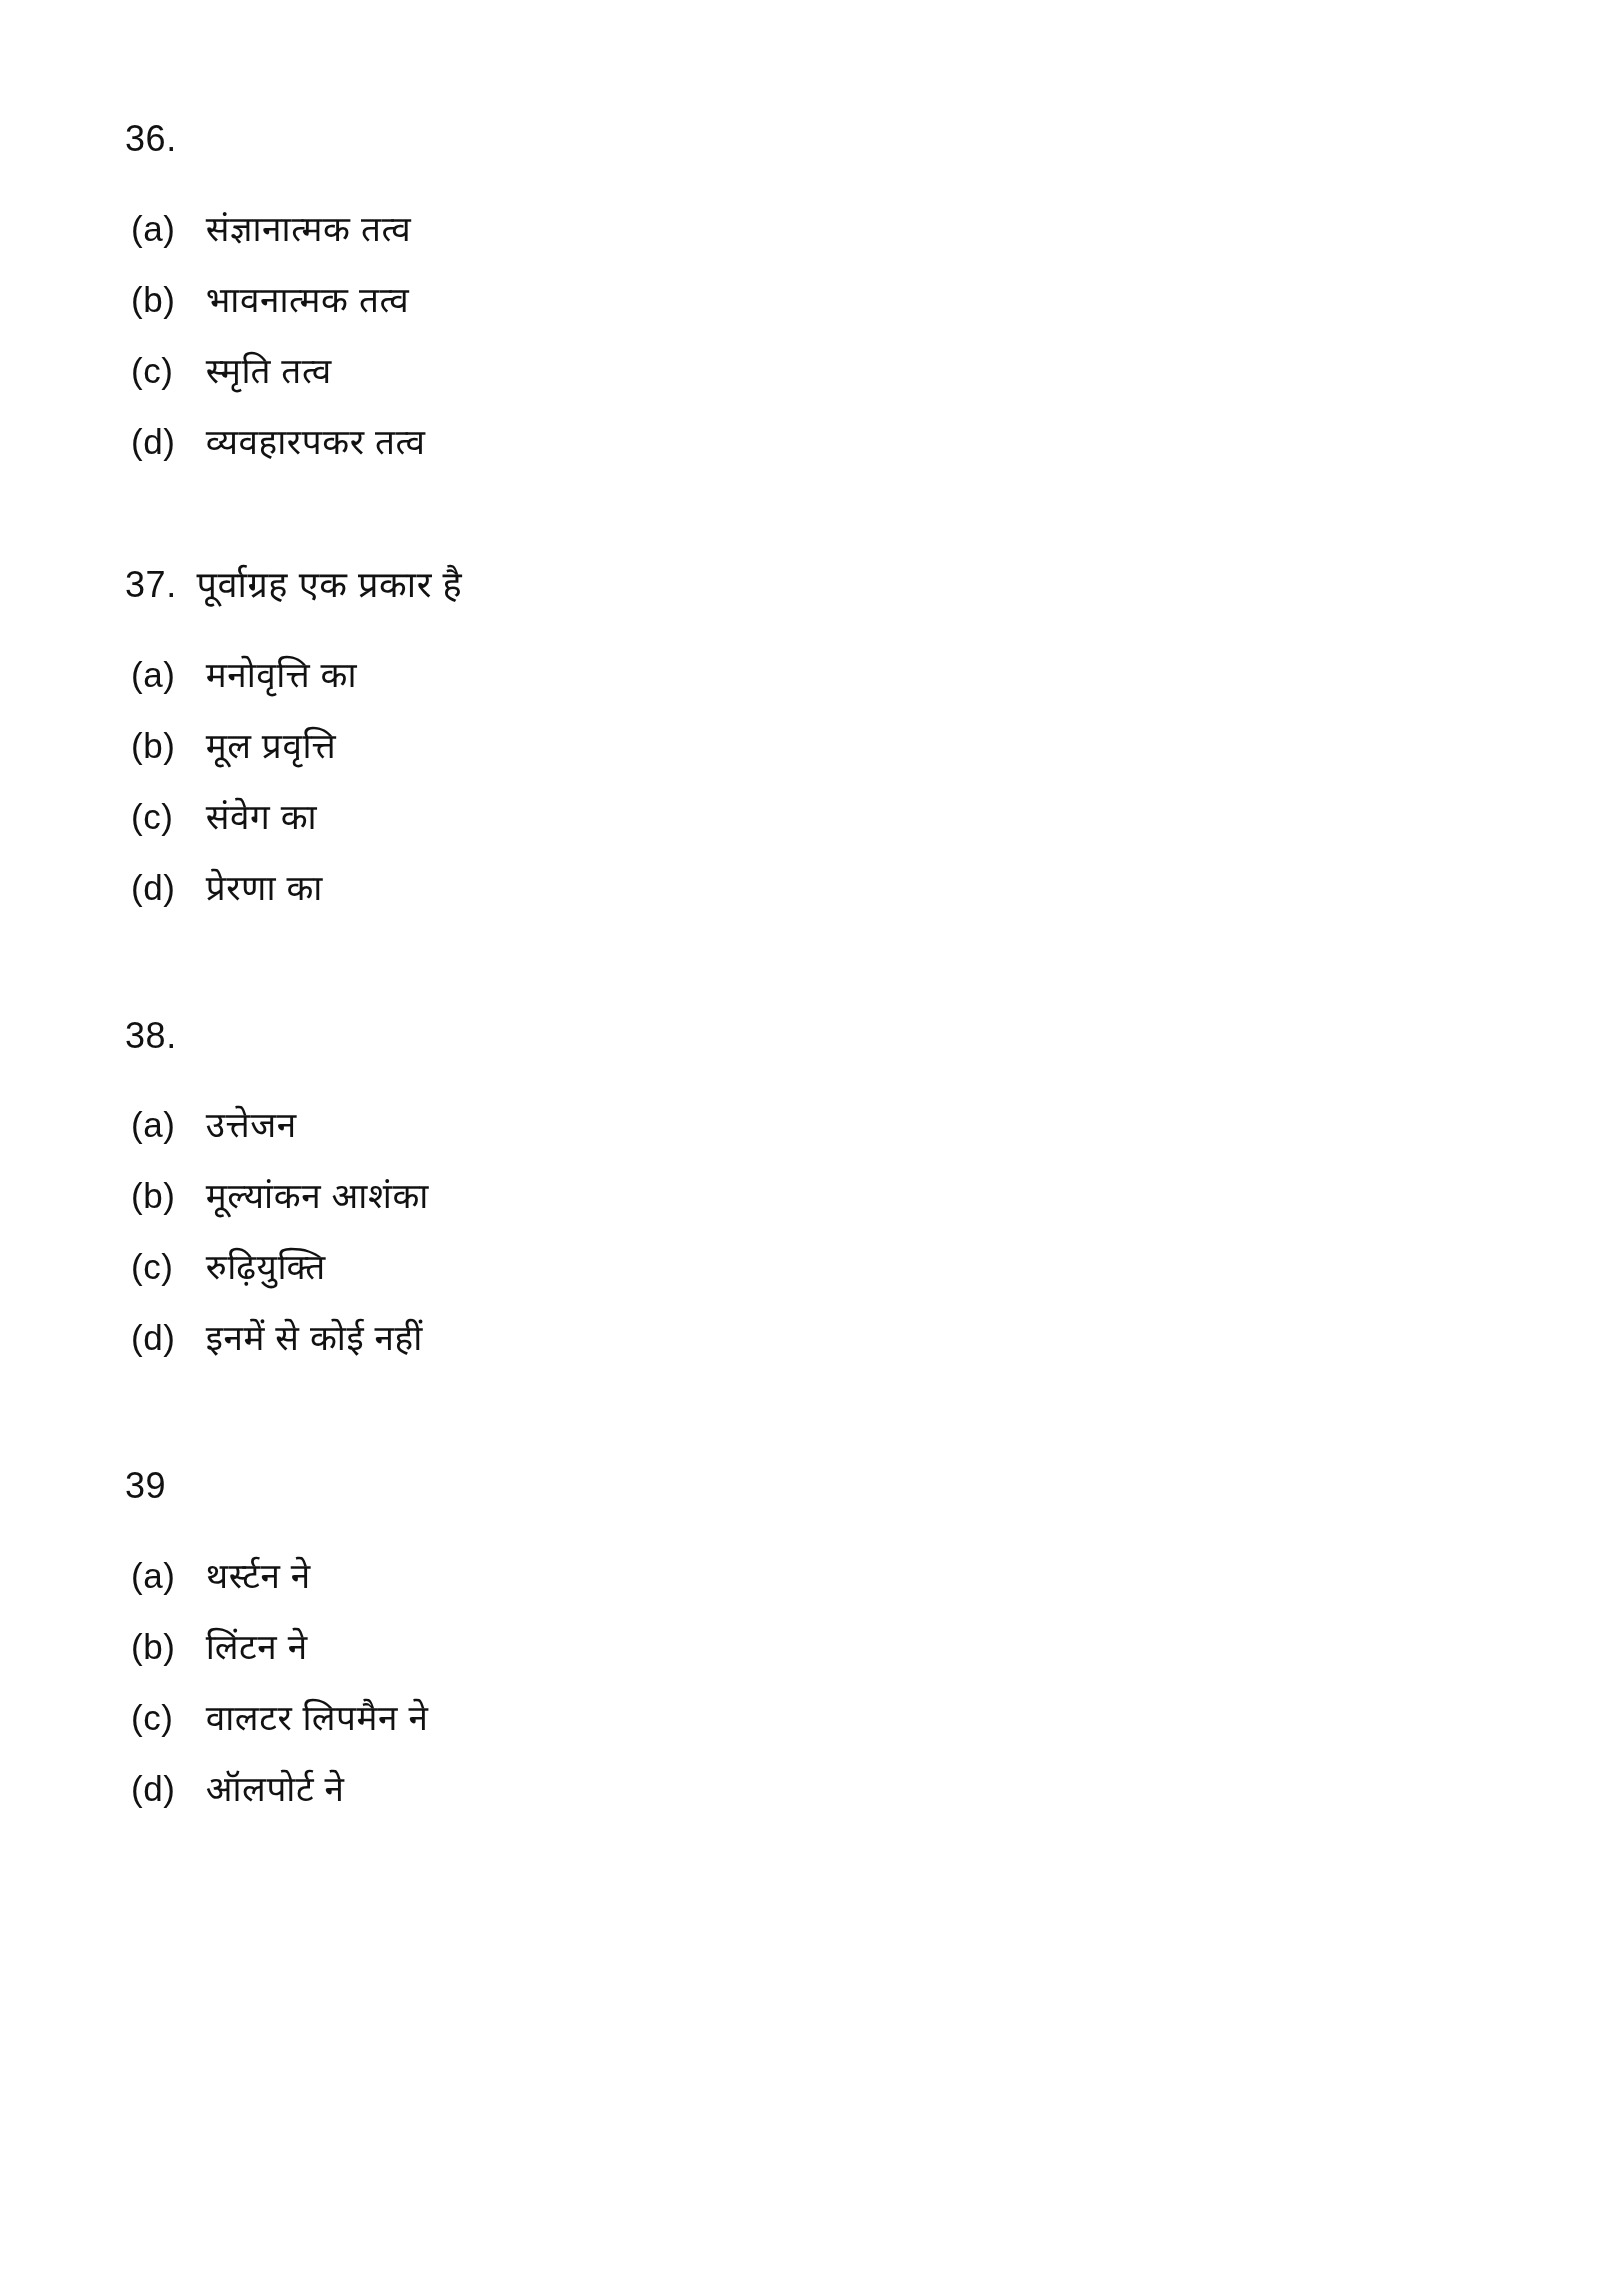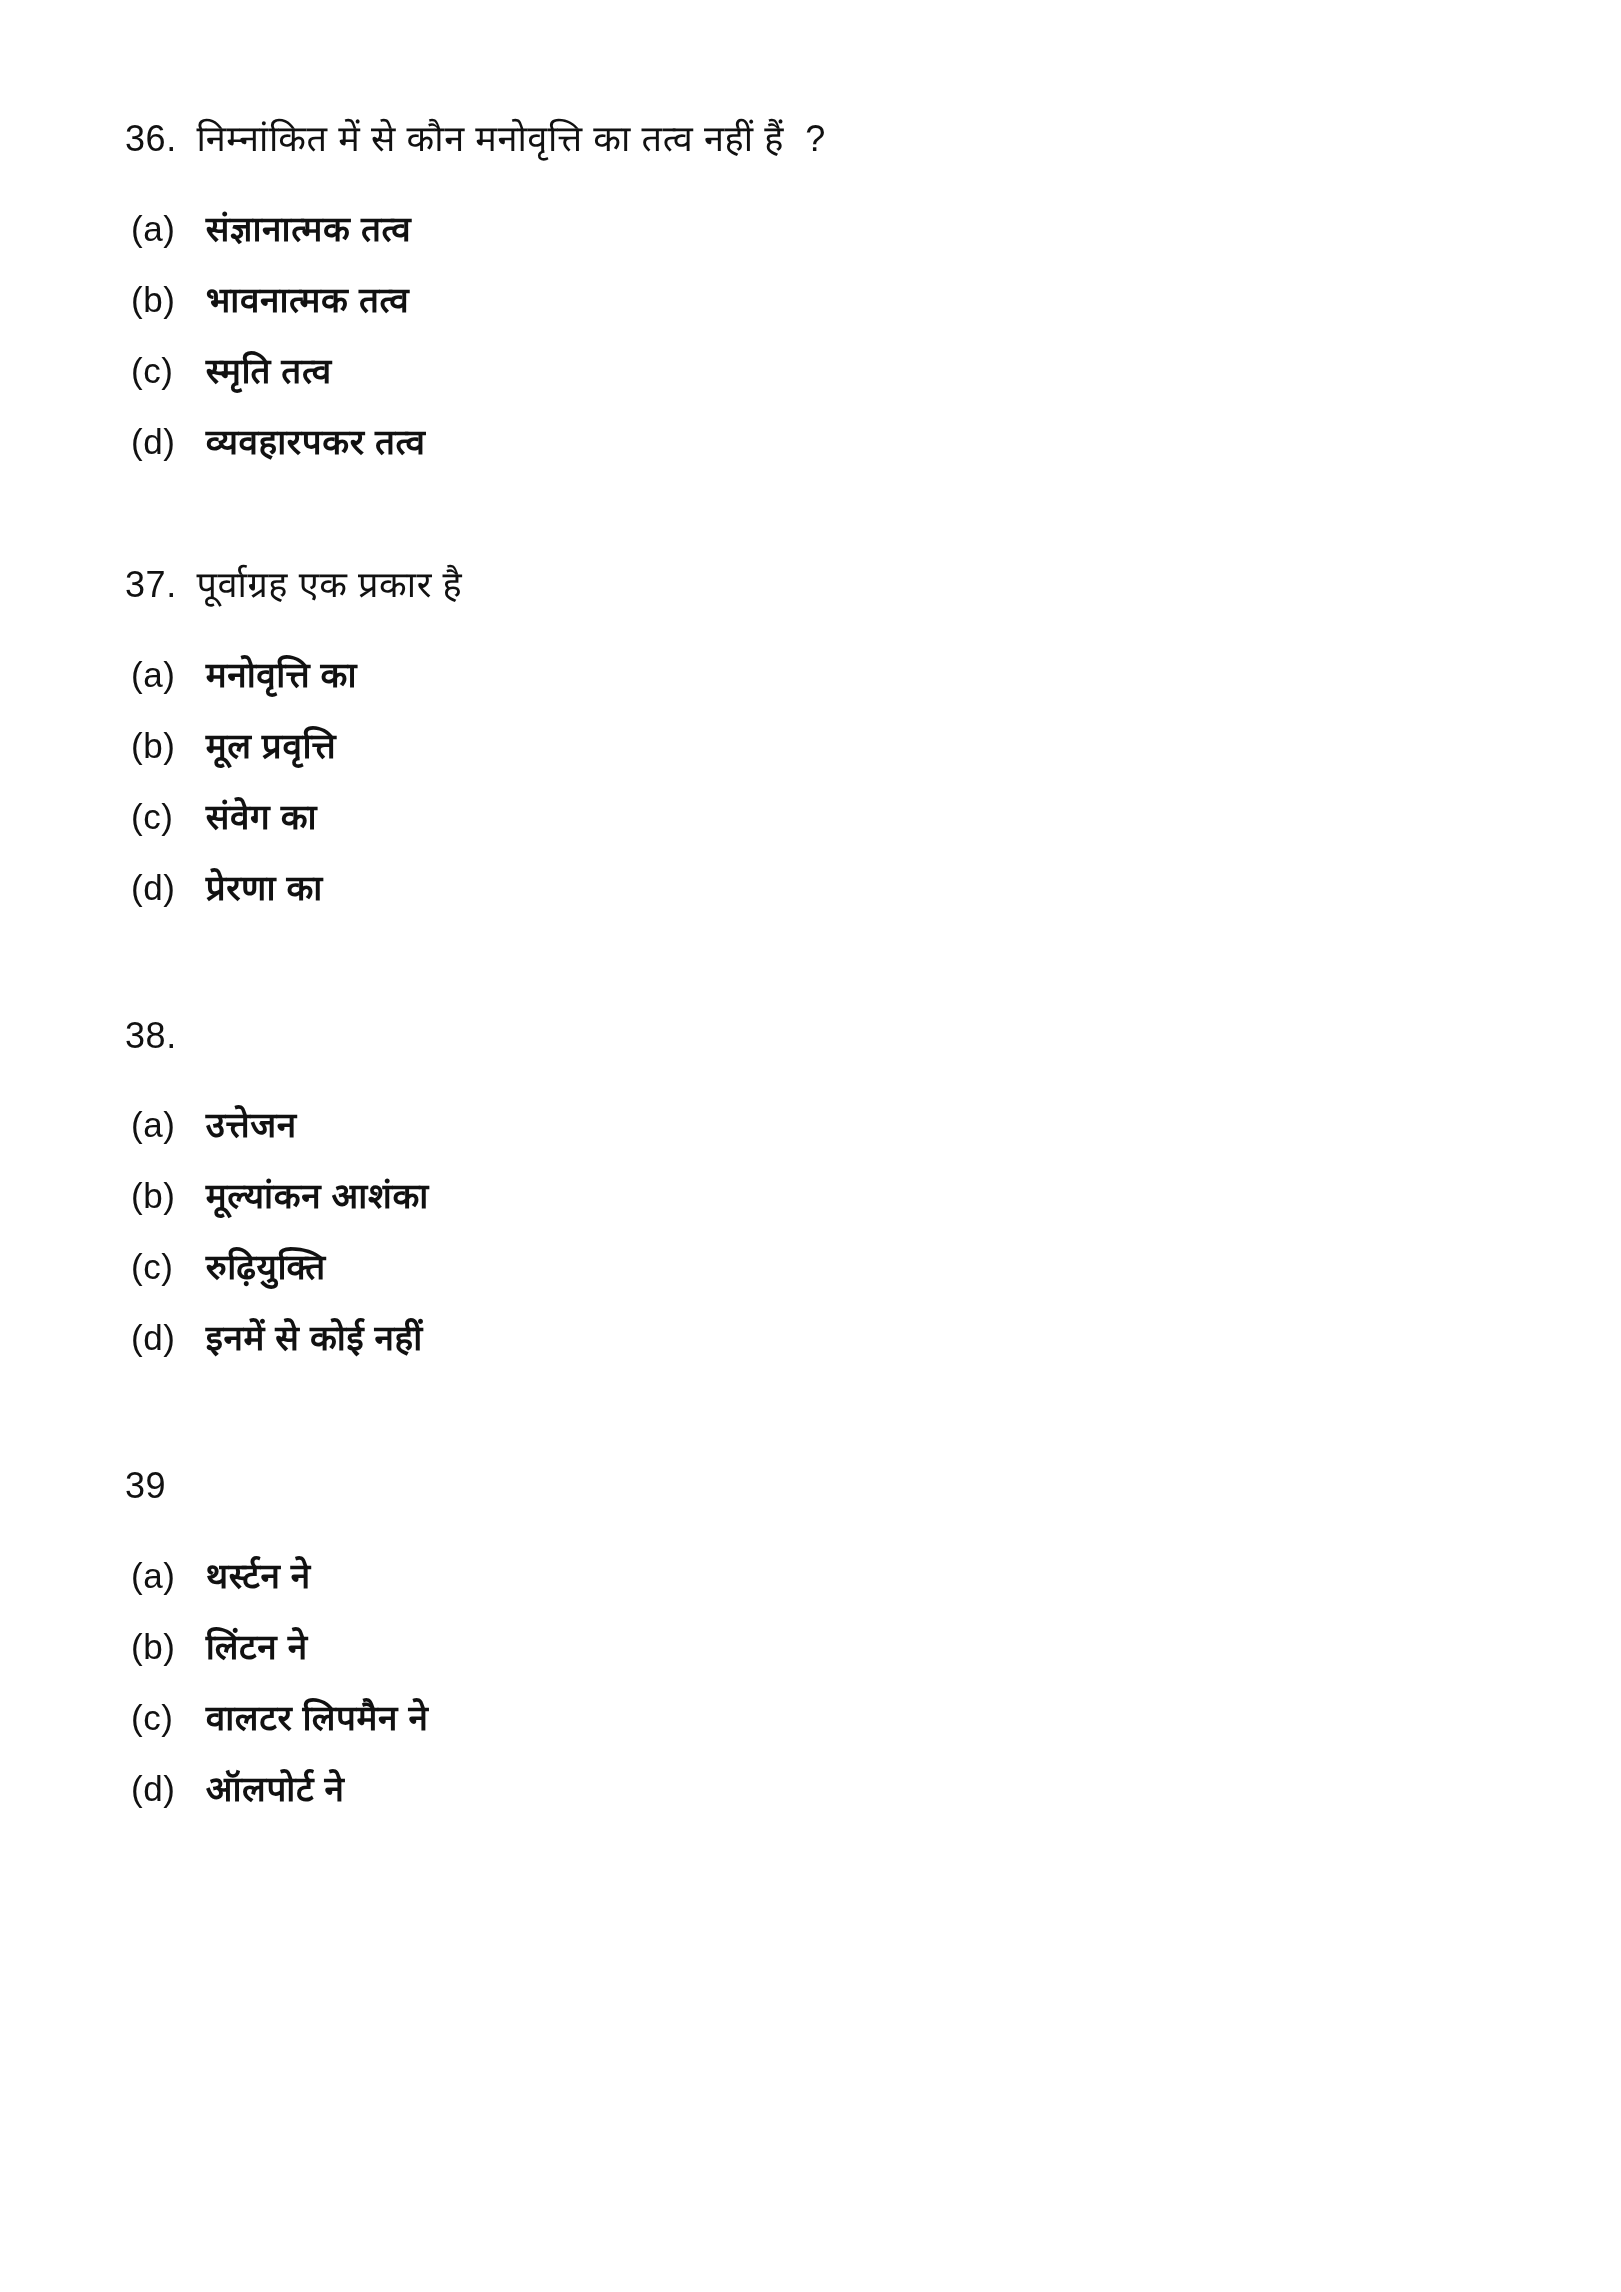--- a/index.html
+++ b/index.html
@@ -64,36 +64,34 @@
   .option-row:last-child {
     margin-bottom: 0;
   }
   .option-marker {
     flex: 0 0 auto;
     width: 65px;
     margin-right: 9.8px;
   }
   .option-text {
     flex: 0 1 auto;
-    font-weight: bold;
   }
   
   #q36 { margin-bottom: 98px; }
   #q37 { margin-bottom: 102px; }
   #q38 { margin-bottom: 102px; }
 </style>
 </head>
 <body>
 
 <div class="page">
 
   <div class="question-block" id="q36">
     <div class="question-stem">
       <span class="stem-number">36.</span>
-      <span class="stem-text">निम्नांकित में से कौन मनोवृत्ति का तत्व नहीं हैं  ?</span>
     </div>
     <ul class="options">
       <li class="option-row">
         <span class="option-marker">(a)</span>
         <span class="option-text">संज्ञानात्मक तत्व</span>
       </li>
       <li class="option-row">
         <span class="option-marker">(b)</span>
         <span class="option-text">भावनात्मक तत्व</span>
       </li>

